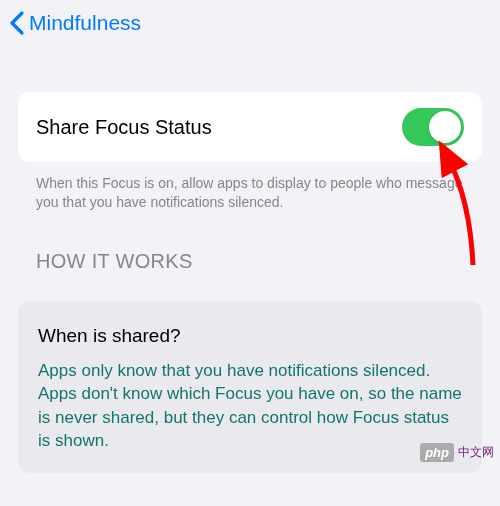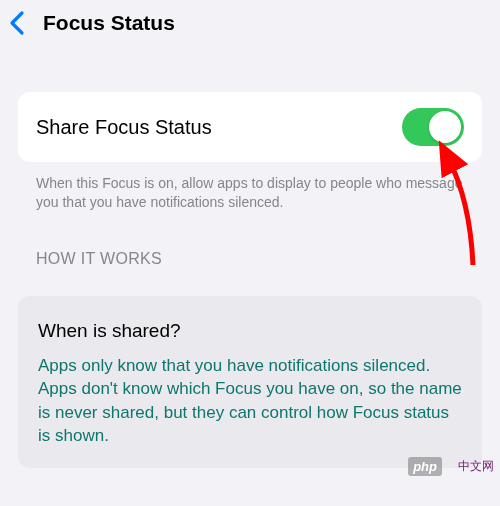--- a/index.html
+++ b/index.html
@@ -75,21 +75,21 @@
       box-shadow: 0 1px 3px rgba(0,0,0,0.15);
     }
     .description {
       color: #85858a;
       font-size: 14px;
       line-height: 1.35;
       padding: 12px 18px 0 18px;
     }
     .section-header {
       color: #86868b;
-      font-size: 16px;
+      font-size: 20px;
       letter-spacing: 0.3px;
       padding: 38px 18px 10px 18px;
       text-transform: uppercase;
     }
     .info-card {
       background: #e9e9ee;
       border-radius: 12px;
       margin-top: 18px;
       padding: 24px 20px 20px 20px;
     }
@@ -103,25 +103,25 @@
       color: #0f766e;
       font-size: 17px;
       line-height: 1.38;
     }
     .arrow-annotation {
       position: absolute;
       pointer-events: none;
     }
     .watermark {
       position: absolute;
-      bottom: 30px;
+      bottom: 44px;
       right: 6px;
       display: flex;
       align-items: center;
-      gap: 16px;
+      gap: 4px;
       z-index: 10;
     }
     .watermark-badge {
       background: rgba(120,120,120,0.55);
       color: #fff;
       font-size: 11px;
       padding: 2px 5px;
       border-radius: 3px;
       display: flex;
       align-items: center;
@@ -139,21 +139,21 @@
   </style>
 </head>
 <body>
 
 <div class="nav-bar">
   <span class="back-chevron">
     <svg width="17" height="26" viewBox="0 0 17 26" fill="none">
       <path d="M14 3 L4 13 L14 23" stroke="#007aff" stroke-width="3.2" stroke-linecap="round" stroke-linejoin="round"></path>
     </svg>
   </span>
-  <span class="page-title">Focus Status</span>
+  <span class="back-label">Mindfulness</span>
 </div>
 
 <div class="content">
 
   <div class="setting-card">
     <span class="setting-label">Share Focus Status</span>
     <div class="toggle">
       <div class="toggle-knob"></div>
     </div>
   </div>

